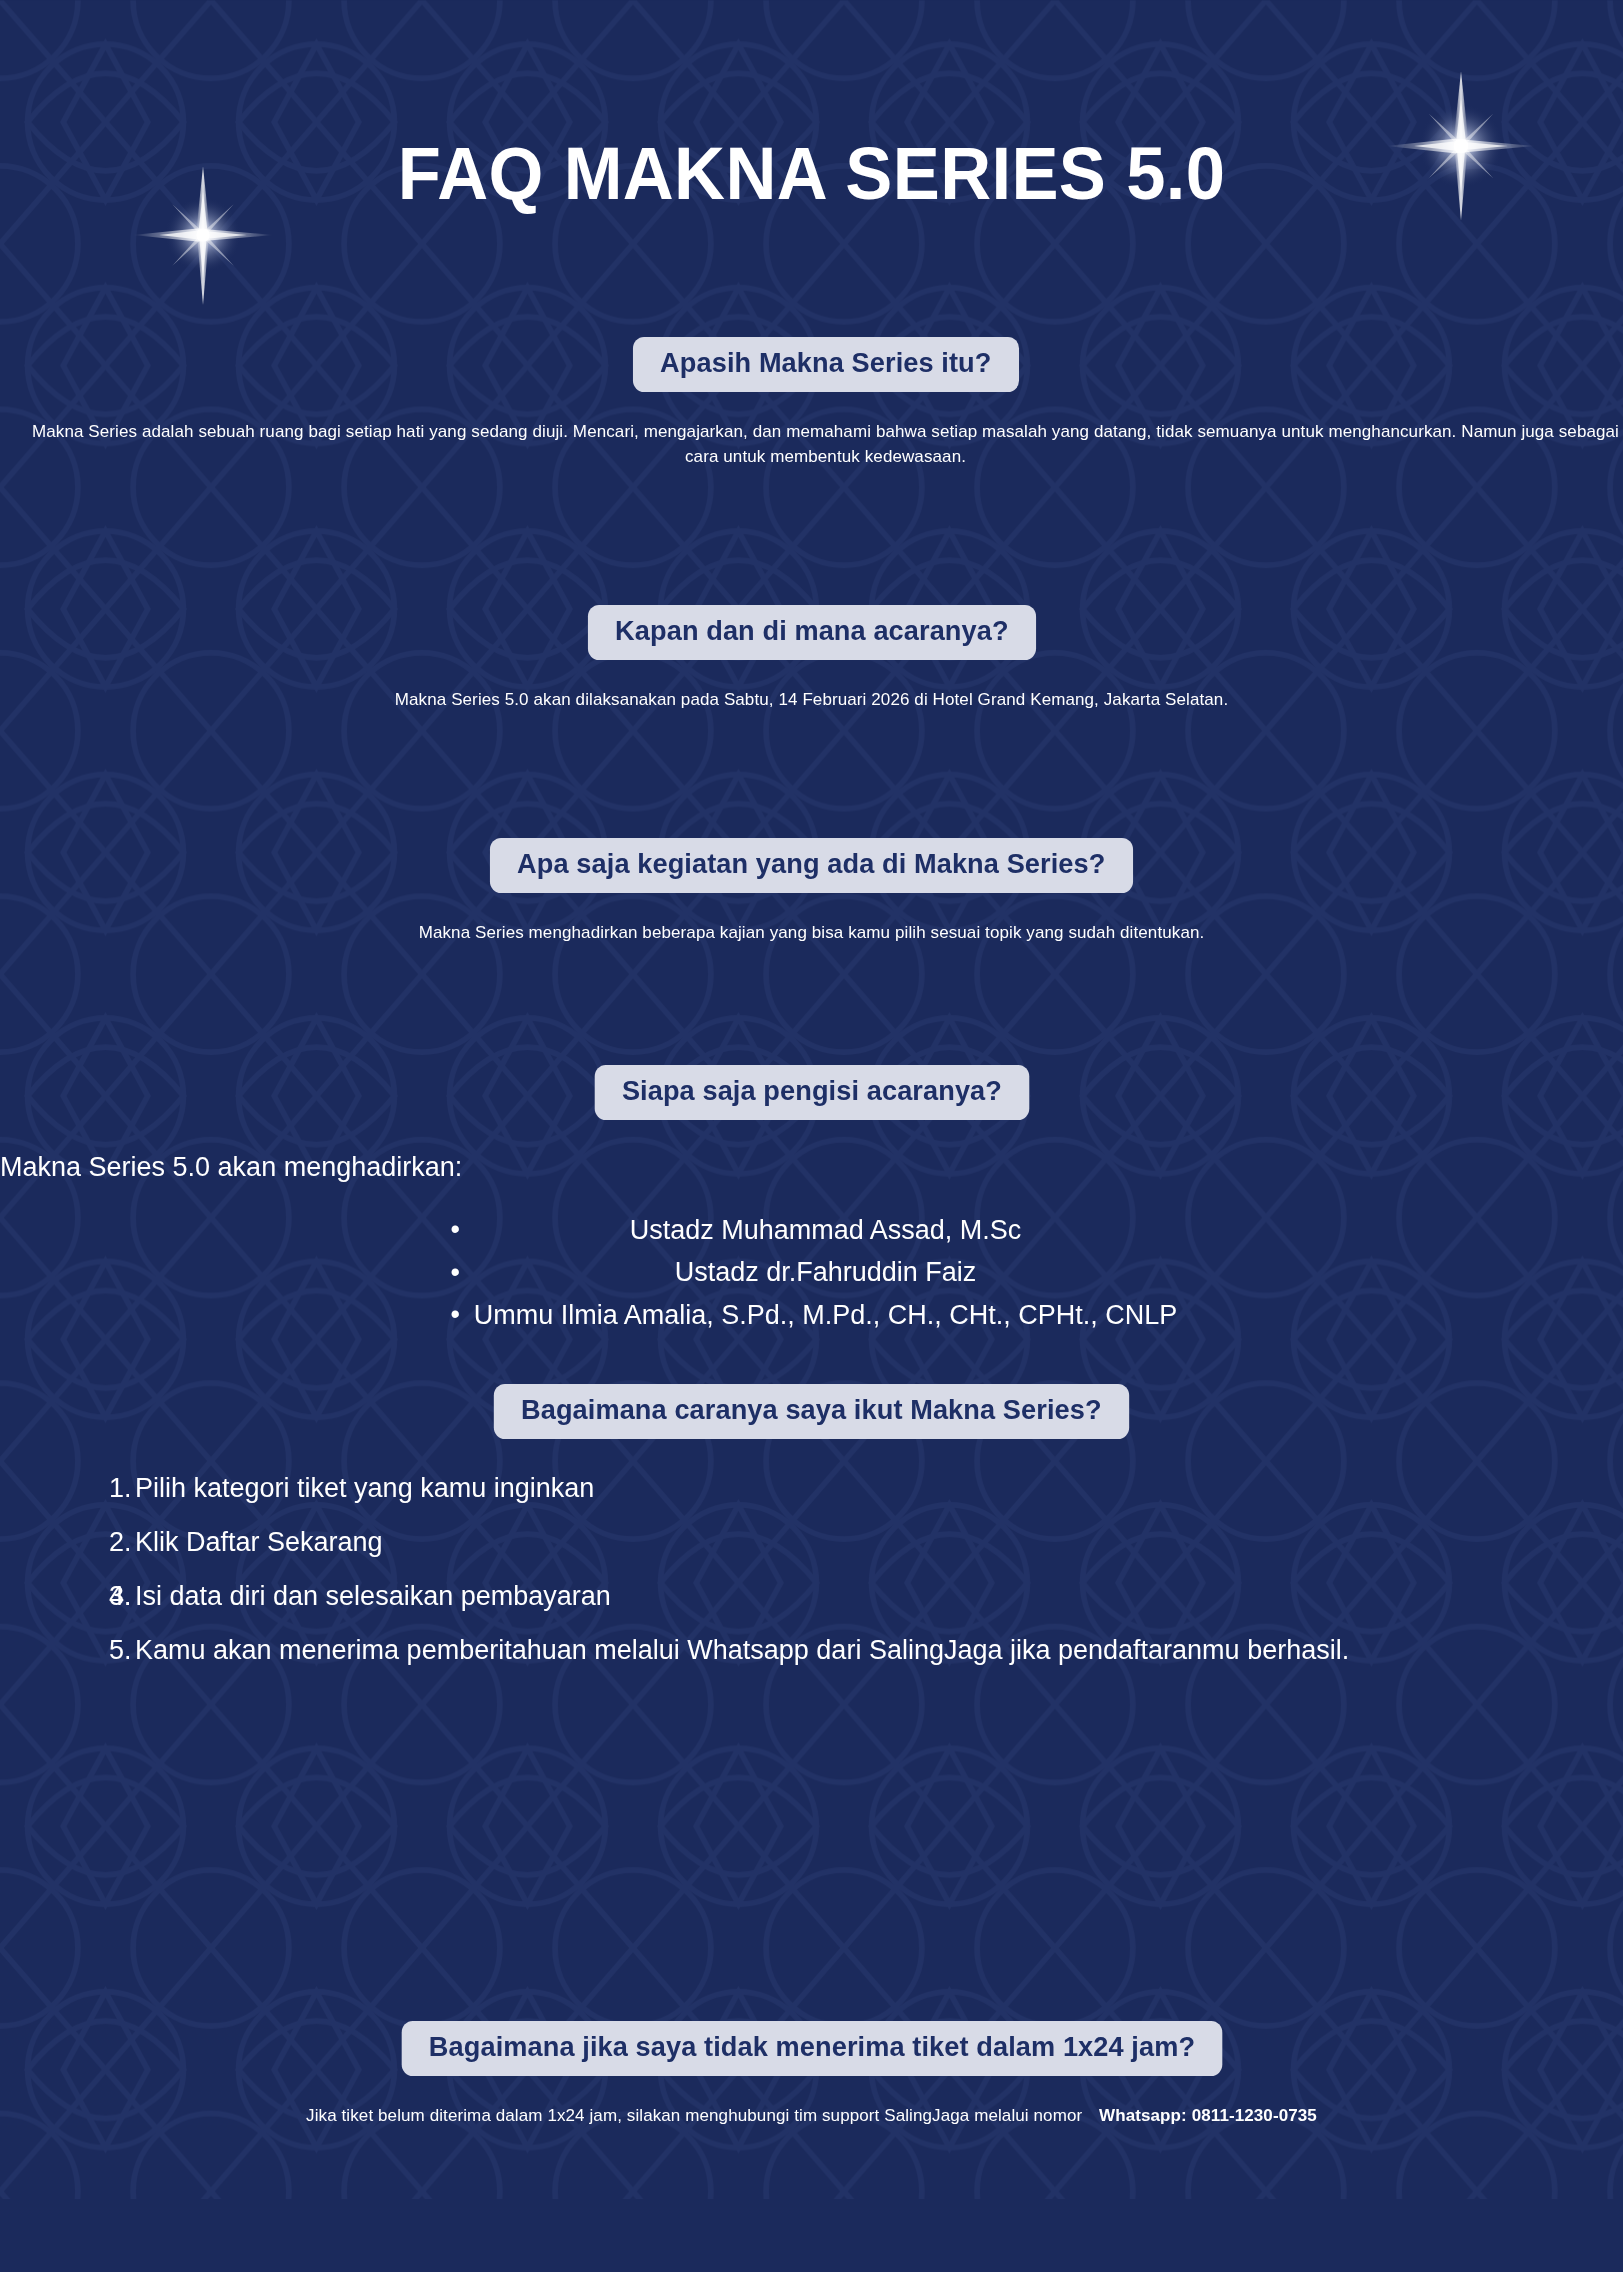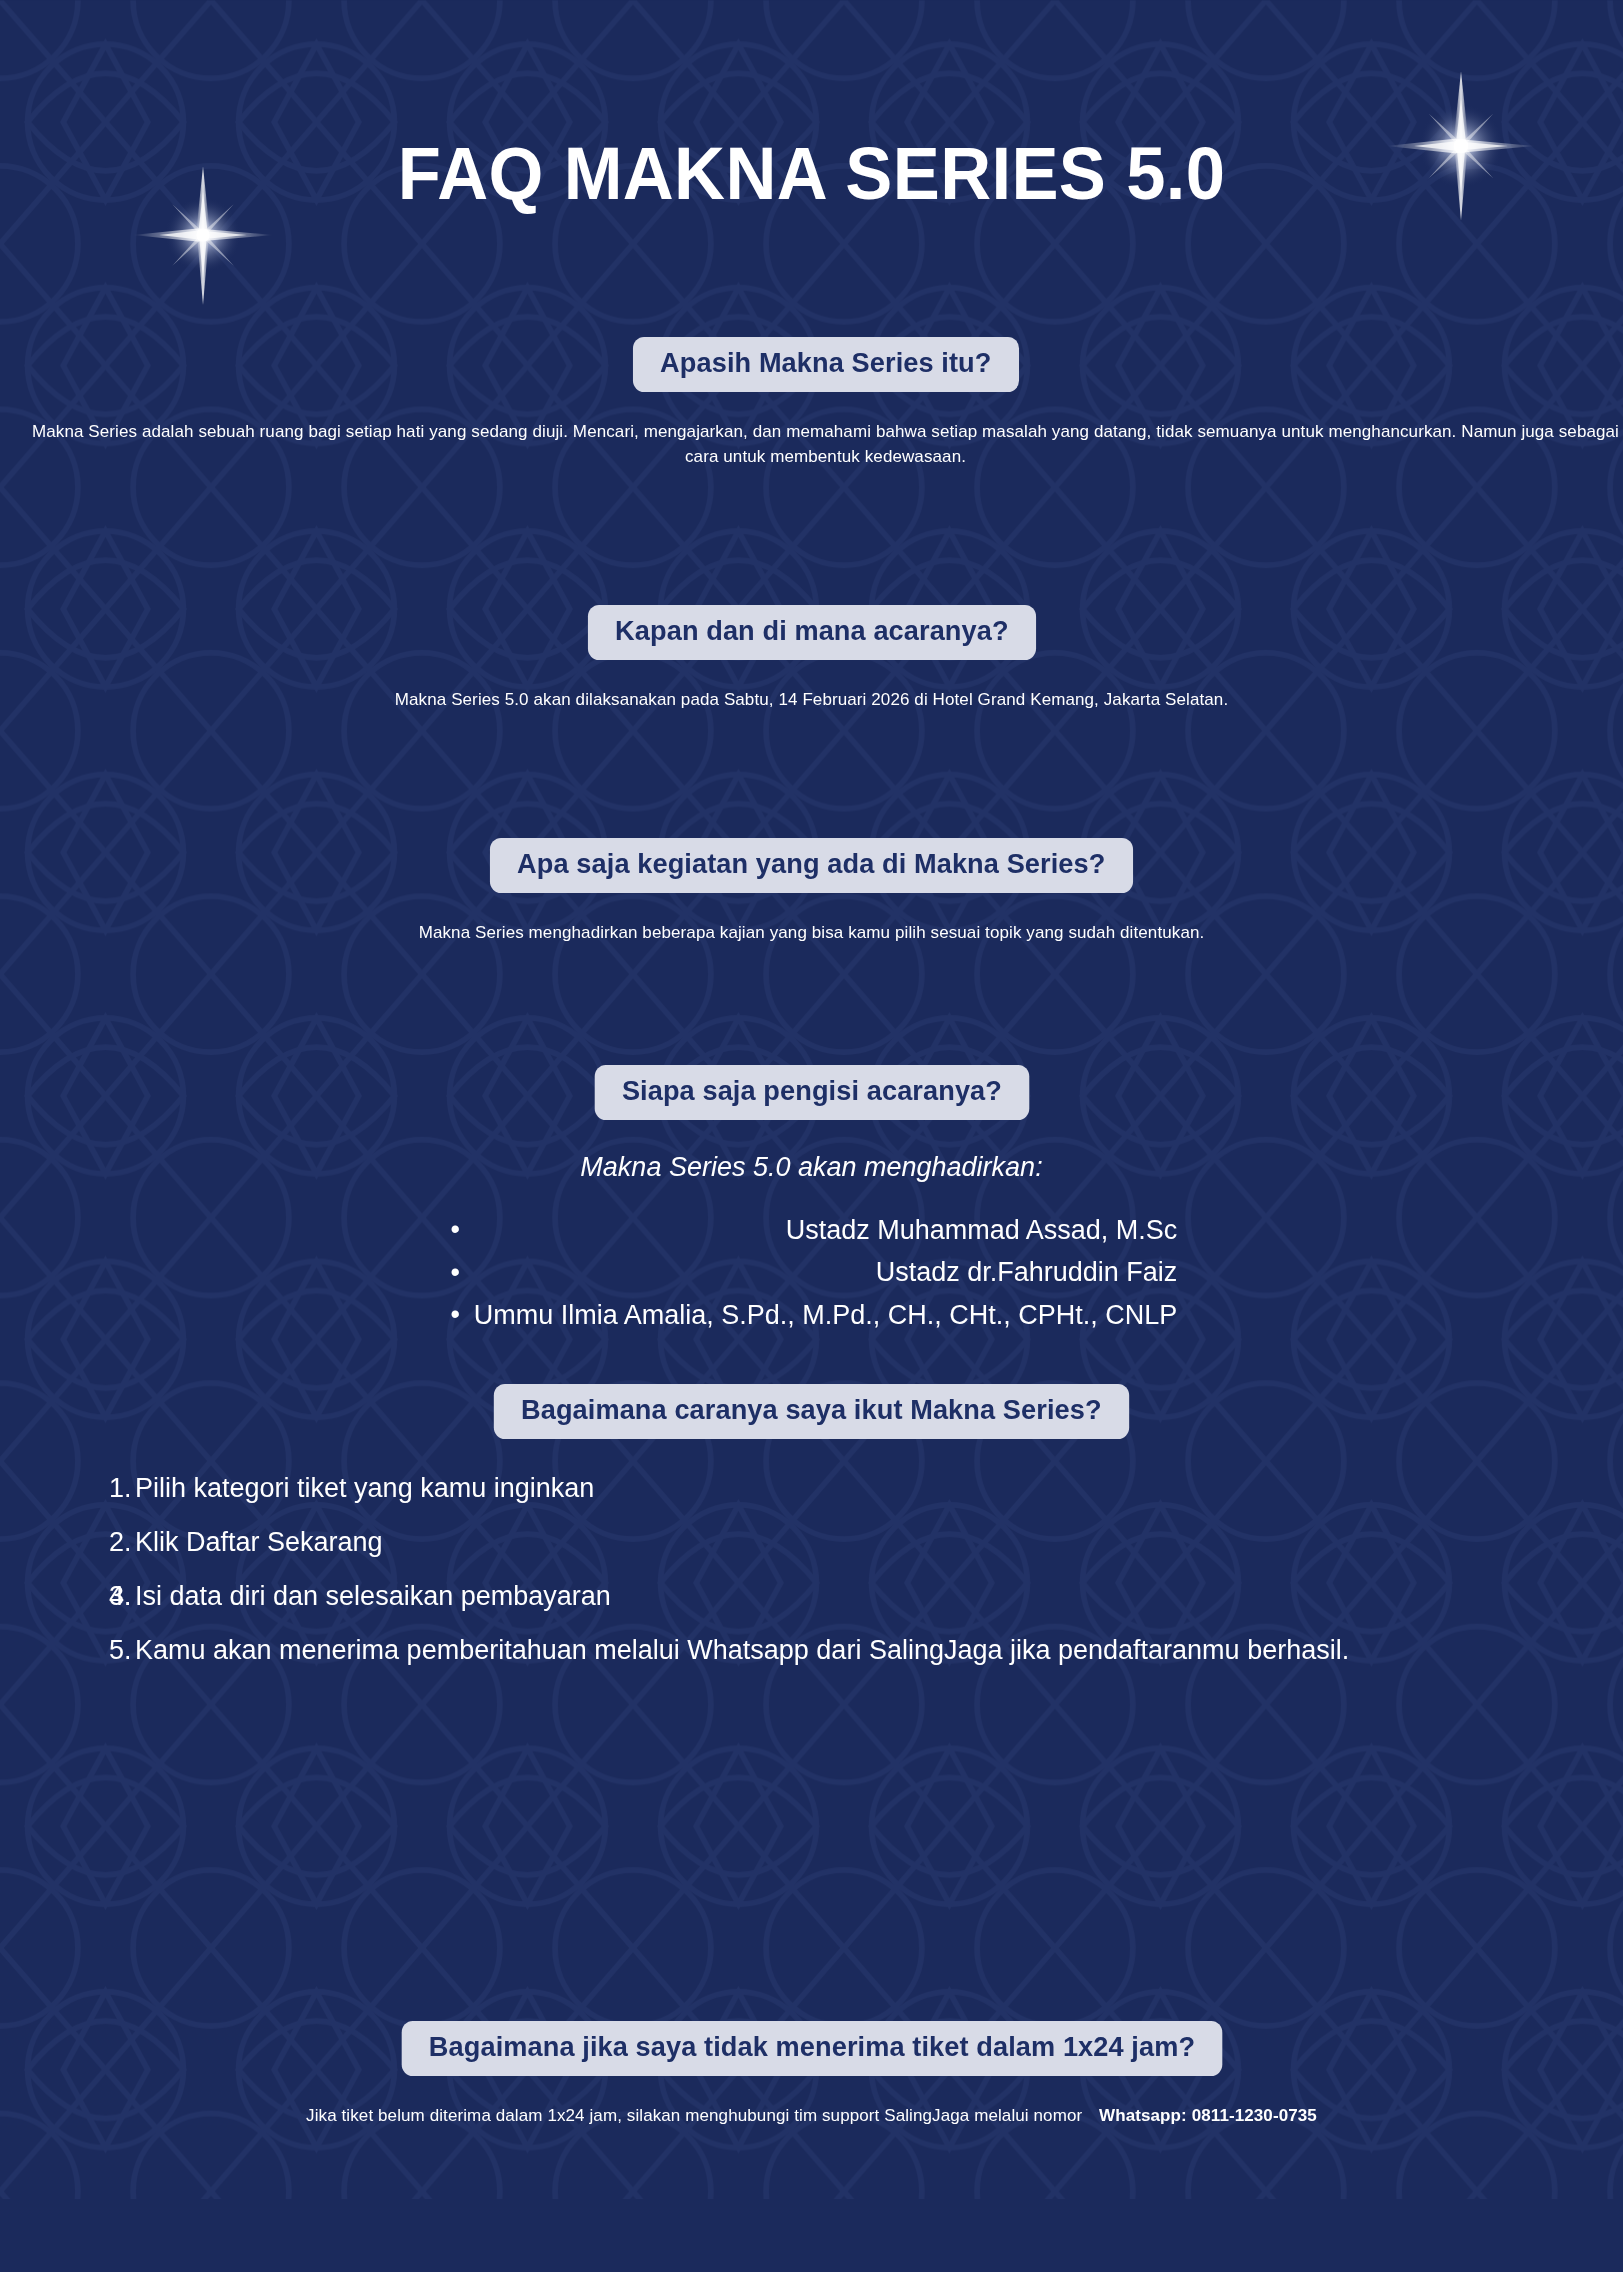--- a/index.html
+++ b/index.html
@@ -97,29 +97,28 @@
   }
 
   .answer .em { font-weight:bold;margin-left:12px; }
 
   
   .speaker-lead {
     margin-top:28px;
     color:#ffffff;
     font-size:27px;
     line-height:1.46;
-    text-align:center;
-    font-style:italic;
+    text-align:left;
   }
 
   .bullet-list {
     margin:21px 0 0 0;
     list-style:none;
     display:inline-block;
-    text-align:right;
+    text-align:center;
   }
   .bullet-list li {
     color:#ffffff;
     font-size:27px;
     line-height:1.58;
     padding-left:28px;
     position:relative;
     white-space:nowrap;
   }
   .bullet-list li::before {

